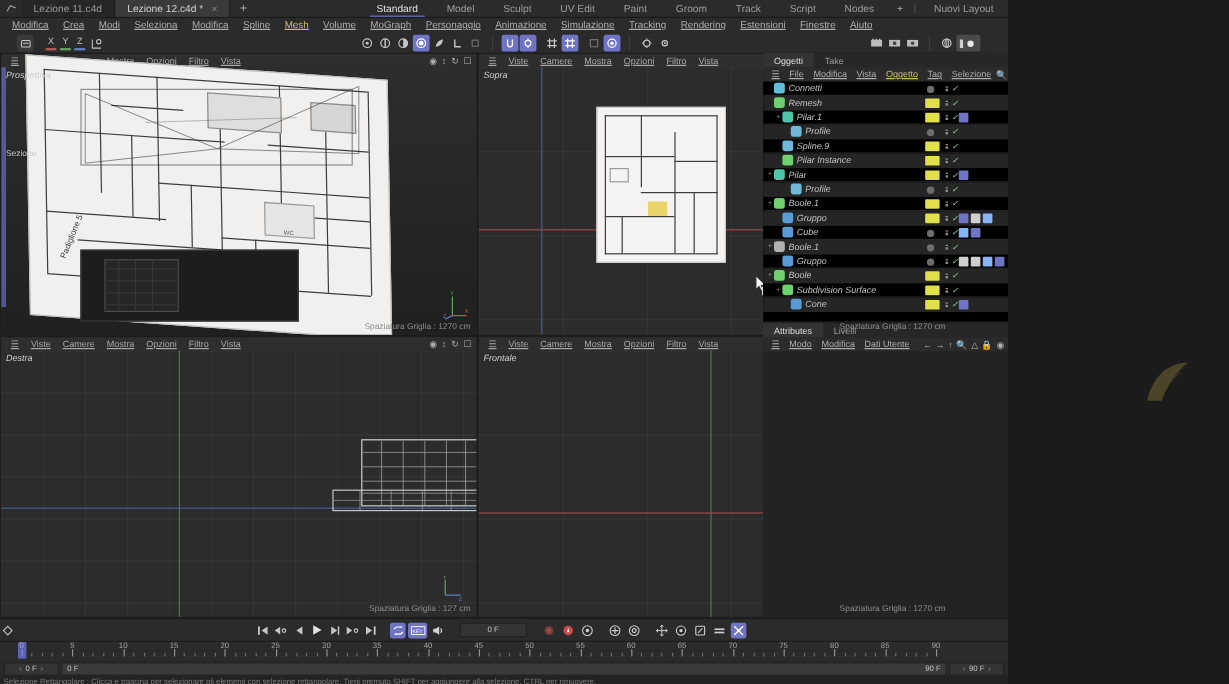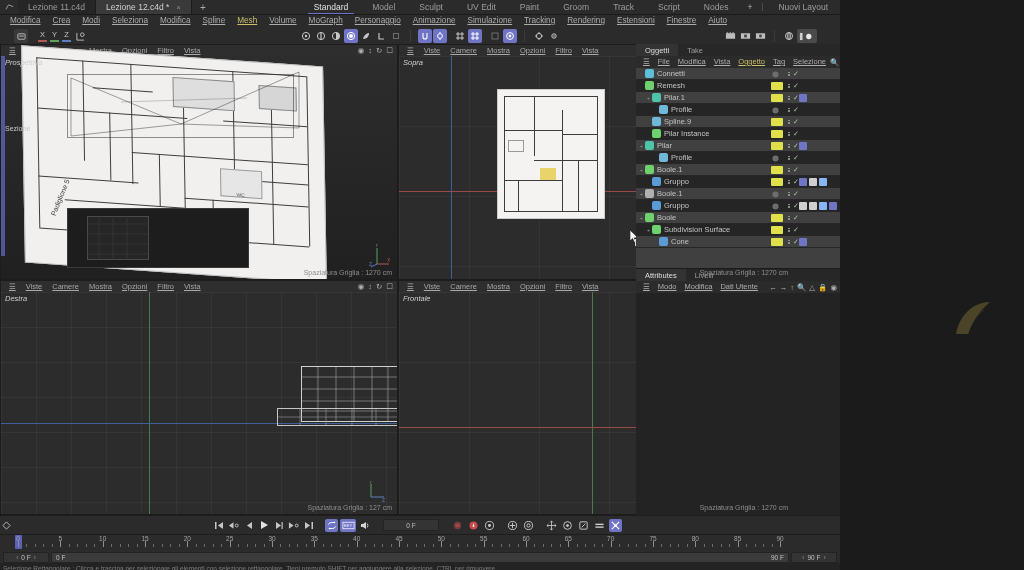--- a/index.html
+++ b/index.html
@@ -82,21 +82,21 @@
 
   .panel{position:absolute;left:0;right:0;background:#232323;}
   .ptabs{height:12px;background:#272727;display:flex;align-items:stretch;}
   .ptab{display:flex;align-items:center;padding:0 9px;font-size:7.5px;color:#9b9b9b;}
   .ptab.active{background:#333;color:#dedede;}
   .pmenu{height:12px;background:#2b2b2b;display:flex;align-items:center;padding-left:3px;border-bottom:1px solid #1f1f1f;}
   .pmenu .mi{font-size:7.5px;padding:0 4px;line-height:12px;}
   .pmenu .mi.hl{color:#c9bf6a;}
   .pmicons{margin-left:auto;display:flex;gap:3px;padding-right:3px;color:#b2b2b2;font-size:7.5px;}
 
-  .objlist{position:absolute;left:0;right:0;overflow:hidden;background:#404040;}
+  .objlist{position:absolute;left:0;right:0;overflow:hidden;background:#000000;font-style:italic;}
   .orow{height:11px;display:flex;align-items:center;font-size:7.5px;color:#c3c3c3;position:relative;border-bottom:1px solid #262626;}
   .orow:nth-child(even){background:#252525;}
   .otree{display:flex;align-items:center;height:11px;}
   .exp{width:7px;text-align:center;font-size:6px;color:#8b8b8b;}
   .oicon{width:9px;height:9px;margin-right:3px;border-radius:2px;display:inline-block;}
   .oname{white-space:nowrap;overflow:hidden;}
   .odots{position:absolute;left:152px;display:flex;flex-direction:column;gap:1px;}
   .odots i{width:1.5px;height:1.5px;background:#8e8e8e;display:block;}
   .ocheck{position:absolute;left:157px;color:#9dcb9d;font-size:7px;}
   .oswatch{position:absolute;left:135px;width:12px;height:8px;border-radius:1px;}
@@ -833,20 +833,39 @@
               <span class="oswatch" style="background: rgb(226, 224, 74);"></span>
               <span class="odots">
                 <i></i>
                 <i></i>
               </span>
               <span class="ocheck">✓</span>
               <span class="otags">
                 <span class="tagic" style="background: rgb(111, 116, 196);"></span>
                 <span class="tagic" style="background: rgb(207, 207, 207);"></span>
                 <span class="tagic" style="background: rgb(138, 180, 248);"></span>
+              </span>
+            </div>
+            <div class="orow">
+              <div class="otree" style="padding-left: 9px;">
+                <span class="exp"></span>
+                <span class="oicon" style="background: rgb(91, 155, 213);"></span>
+                <span class="oname">Cube</span>
+              </div>
+              <span class="oswatch" style="background: transparent;"><svg width="9" height="9" viewBox="0 0 10 10">
+                  <circle cx="5" cy="5" r="3.4" fill="#6d6d6d"></circle>
+                </svg></span>
+              <span class="odots">
+                <i></i>
+                <i></i>
+              </span>
+              <span class="ocheck">✓</span>
+              <span class="otags">
+                <span class="tagic" style="background: rgb(138, 180, 248);"></span>
+                <span class="tagic" style="background: rgb(111, 116, 196);"></span>
               </span>
             </div>
             <div class="orow">
               <div class="otree" style="padding-left: 2px;">
                 <span class="exp">+</span>
                 <span class="oicon" style="background: rgb(176, 176, 176);"></span>
                 <span class="oname">Boole.1</span>
               </div>
               <span class="oswatch" style="background: transparent;"><svg width="9" height="9" viewBox="0 0 10 10">
                   <circle cx="5" cy="5" r="3.4" fill="#6d6d6d"></circle>

